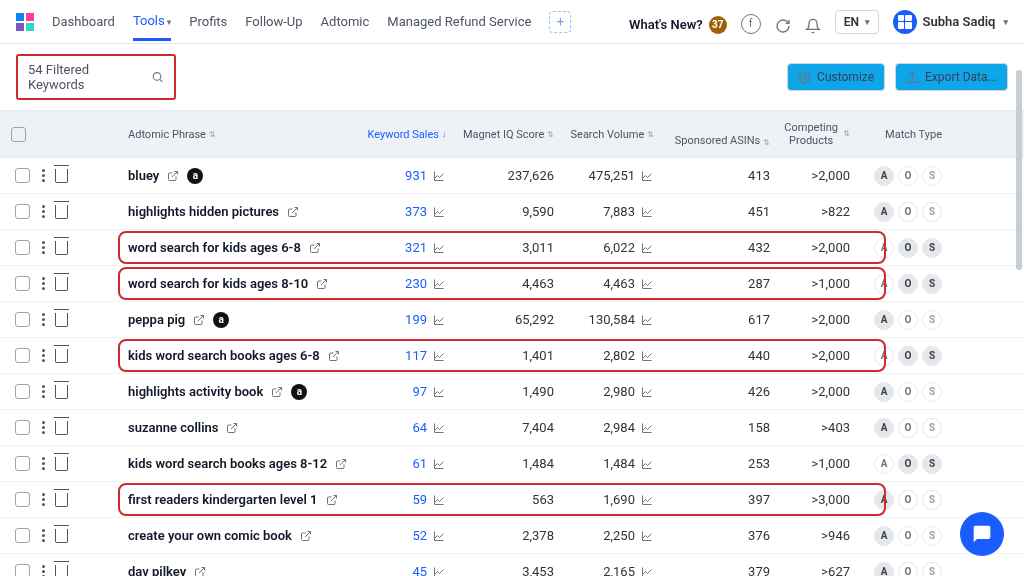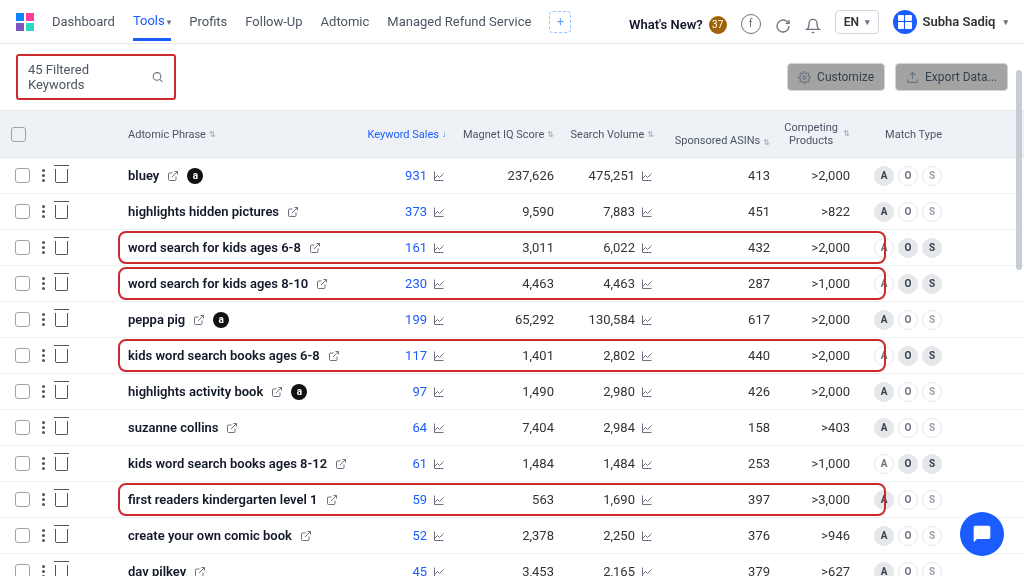--- a/index.html
+++ b/index.html
@@ -7,30 +7,30 @@
   .topbar { display: flex; align-items: center; justify-content: space-between; padding: 8px 16px; border-bottom: 1px solid #e5e7eb; height: 44px; }
   .topbar-left { display: flex; align-items: center; gap: 18px; }
   .logo { width: 18px; height: 18px; display: grid; grid-template-columns: 1fr 1fr; grid-template-rows: 1fr 1fr; gap: 2px; }
   .logo span:nth-child(1){background:#0a84ff}.logo span:nth-child(2){background:#ff3b9b}.logo span:nth-child(3){background:#7e57c2}.logo span:nth-child(4){background:#2cd9c5}
   .nav-item { color: #4b5563; cursor: pointer; font-size: 13px; }
   .nav-item.active { color: #1b5cff; border-bottom: 3px solid #1b5cff; padding-bottom: 10px; margin-bottom: -11px; }
   .chev { font-size: 9px; margin-left: 2px; color: #6b7280; }
   .plusbox { width: 22px; height: 22px; border: 1px dashed #93c5fd; border-radius: 4px; display: flex; align-items: center; justify-content: center; color: #60a5fa; font-size: 13px; }
   .topbar-right { display: flex; align-items: flex-end; gap: 14px; }
   .whatsnew { font-weight: 600; color: #111827; display:flex; align-items:center; gap:6px;}
-  .badge-red { background:#a16207; color:#fff; border-radius:50%; width:18px; height:18px; font-size:10px; display:flex; align-items:center; justify-content:center; font-weight:400;}
+  .badge-red { background:#a16207; color:#fff; border-radius:50%; width:18px; height:18px; font-size:10px; display:flex; align-items:center; justify-content:center; font-weight:700;}
   .circ-icon { width:20px; height:20px; border:1.5px solid #6b7280; border-radius:50%; display:flex; align-items:center; justify-content:center; font-size:11px; color:#6b7280;}
   .lang { border:1px solid #d1d5db; border-radius:4px; padding:4px 8px; font-weight:600; font-size:12px; display:flex; align-items:center; gap:4px;}
   .user { display:flex; align-items:center; gap:6px; font-weight:600; font-size:13px;}
   .avatar { width:24px; height:24px; border-radius:50%; background:#1b5cff; color:#fff; display:grid; grid-template-columns:1fr 1fr; grid-template-rows:1fr 1fr; gap:1px; padding:5px;}
   .avatar span{background:#fff; border-radius:1px;}
   .toolbar { display:flex; justify-content:space-between; align-items:center; padding:10px 16px;}
   .filter-box { border:2px solid #cc2b2e; border-radius:3px; padding:6px 10px; display:flex; align-items:center; gap:10px; color:#4b5563; font-size:13px; width:160px; justify-content:space-between;}
   .rbtns { display:flex; gap:10px;}
-  .rbtn { border:1px solid #d1d5db; border-radius:4px; padding:6px 10px; display:flex; align-items:center; gap:6px; color:#374151; font-size:12px; background:#a3a3a3;}
+  .rbtn { border:1px solid #d1d5db; border-radius:4px; padding:6px 10px; display:flex; align-items:center; gap:6px; color:#374151; font-size:12px; background:#0ea5e9;}
   .tbl { width:100%; }
   .thead { display:flex; background:#eef2f6; border-top:1px solid #e5e7eb; border-bottom:1px solid #e5e7eb; }
   .th { padding:10px 6px; font-size:11px; color:#4b5563; display:flex; align-items:center; justify-content:flex-end; gap:3px;}
   .th .sort { font-size:8px; color:#9ca3af;}
   .col-chk{width:36px; justify-content:center;}
   .col-lead{width:86px;}
   .col-phrase{width:236px; justify-content:flex-start;}
   .col-sales{width:94px; color:#1b5cff !important;}
   .col-iq{width:108px;}
   .col-vol{width:100px;}
@@ -108,21 +108,21 @@
           <span></span>
         </div>
       <span>Subha Sadiq</span>
       <span class="chev">▾</span>
     </div>
   </div>
 </div>
 
 <div class="toolbar">
   <div class="filter-box">
-    <span>45 Filtered Keywords</span>
+    <span>54 Filtered Keywords</span>
     <svg width="14" height="14" viewBox="0 0 24 24" fill="none" stroke="#6b7280" stroke-width="2">
         <circle cx="11" cy="11" r="7"></circle>
         <line x1="21" y1="21" x2="16.65" y2="16.65"></line>
       </svg>
   </div>
   <div class="rbtns">
     <div class="rbtn">
       <svg width="13" height="13" viewBox="0 0 24 24" fill="none" stroke="#6b7280" stroke-width="2">
           <circle cx="12" cy="12" r="3"></circle>
           <path d="M19.4 15a1.65 1.65 0 00.33 1.82l.06.06a2 2 0 11-2.83 2.83l-.06-.06a1.65 1.65 0 00-1.82-.33 1.65 1.65 0 00-1 1.51V21a2 2 0 01-4 0v-.09a1.65 1.65 0 00-1-1.51 1.65 1.65 0 00-1.82.33l-.06.06a2 2 0 11-2.83-2.83l.06-.06a1.65 1.65 0 00.33-1.82 1.65 1.65 0 00-1.51-1H3a2 2 0 010-4h.09a1.65 1.65 0 001.51-1 1.65 1.65 0 00-.33-1.82l-.06-.06a2 2 0 112.83-2.83l.06.06a1.65 1.65 0 001.82.33h0a1.65 1.65 0 001-1.51V3a2 2 0 014 0v.09a1.65 1.65 0 001 1.51 1.65 1.65 0 001.82-.33l.06-.06a2 2 0 112.83 2.83l-.06.06a1.65 1.65 0 00-.33 1.82v0a1.65 1.65 0 001.51 1H21a2 2 0 010 4h-.09a1.65 1.65 0 00-1.51 1z"></path>
@@ -297,21 +297,21 @@
     <div class="cell col-phrase">
       <span>word search for kids ages 6-8</span>
       <svg class="ext-icon" viewBox="0 0 24 24" fill="none" stroke="#6b7280" stroke-width="2">
             <path d="M18 13v6a2 2 0 01-2 2H5a2 2 0 01-2-2V8a2 2 0 012-2h6"></path>
             <polyline points="15 3 21 3 21 9"></polyline>
             <line x1="10" y1="14" x2="21" y2="3"></line>
           </svg>
 
     </div>
     <div class="cell col-sales">
-          <span>161</span>
+          <span>321</span>
           <svg class="chart-icon" viewBox="0 0 24 24" fill="none" stroke="#6b7280" stroke-width="2">
             <polyline points="3 17 9 11 13 15 21 7"></polyline>
             <path d="M3 3v18h18"></path>
           </svg>
         </div>
     <div class="cell col-iq">
           <span>3,011</span>
         </div>
     <div class="cell col-vol">
           <span>6,022</span>

